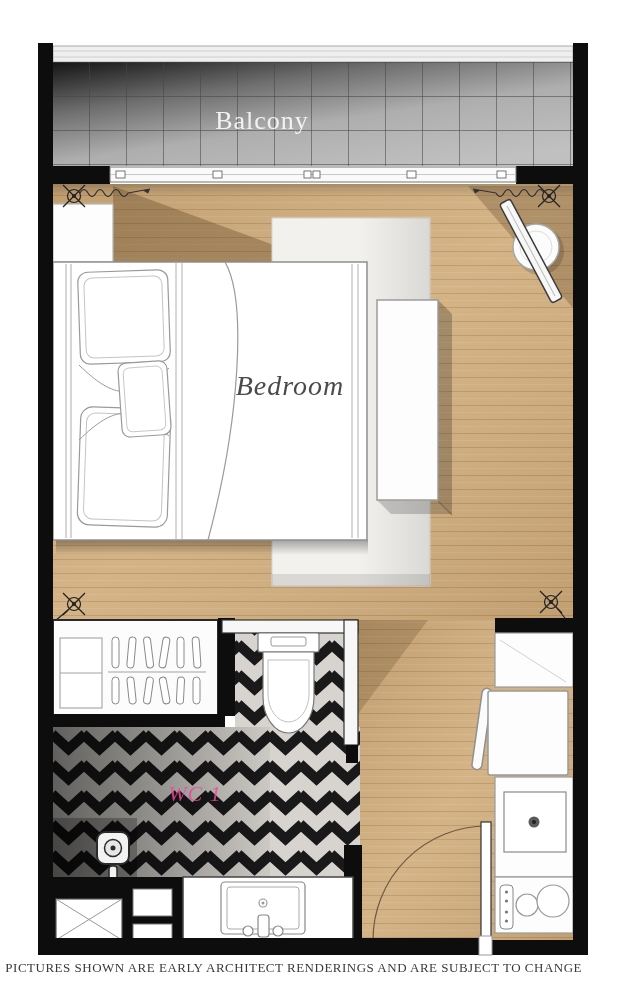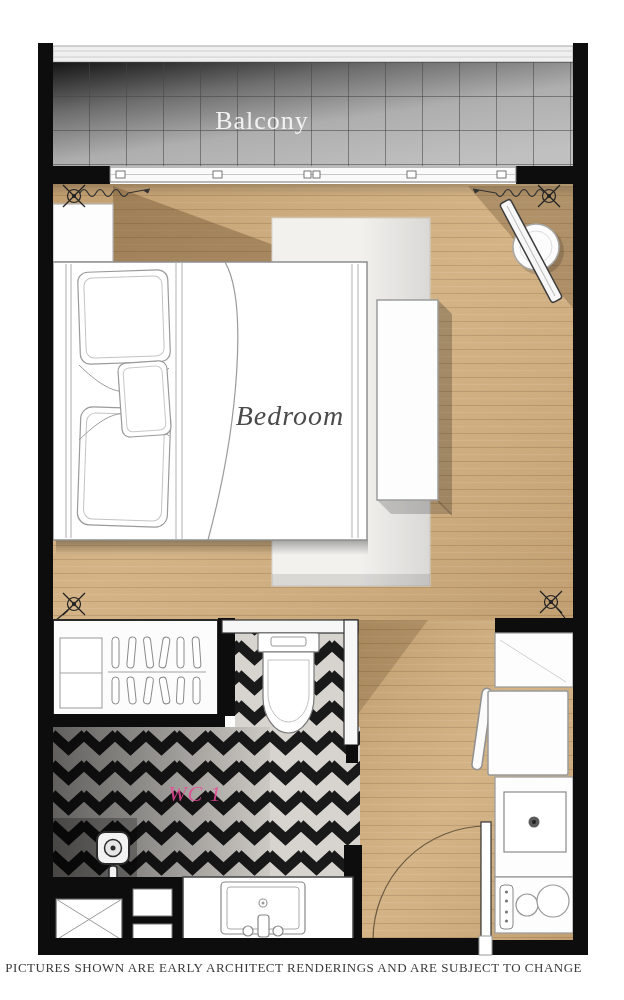--- a/index.html
+++ b/index.html
@@ -2,21 +2,21 @@
 <html><head>
 <meta charset="utf-8">
 <style>
   html,body{margin:0;padding:0;background:#ffffff;}
   .plan{position:relative;width:619px;height:1000px;background:#ffffff;overflow:hidden;
         font-family:"Liberation Serif", serif;}
   .plan svg{position:absolute;left:0;top:0;}
   .lbl{position:absolute;white-space:nowrap;pointer-events:none;}
   .lbl-balcony{left:262px;top:121px;transform:translate(-50%,-50%);
 age    font-style:italic;font-size:26px;color:#f2f2f2;letter-spacing:1px;}
-  .lbl-bedroom{left:290px;top:416px;transform:translate(-50%,-50%);
+  .lbl-bedroom{left:290px;top:386px;transform:translate(-50%,-50%);
     font-style:italic;font-size:28px;color:#4a4a4a;letter-spacing:1px;}
   .lbl-wc{left:195px;top:794px;transform:translate(-50%,-50%);
     font-style:italic;font-size:22px;color:#ec4899;opacity:.85;letter-spacing:1px;}
   .lbl-disclaimer{right:37px;top:960px;font-size:13px;color:#3a3a3a;
     letter-spacing:.5px;font-family:"Liberation Serif",serif;}
 </style>
 </head>
 <body>
 
 <div class="plan">

